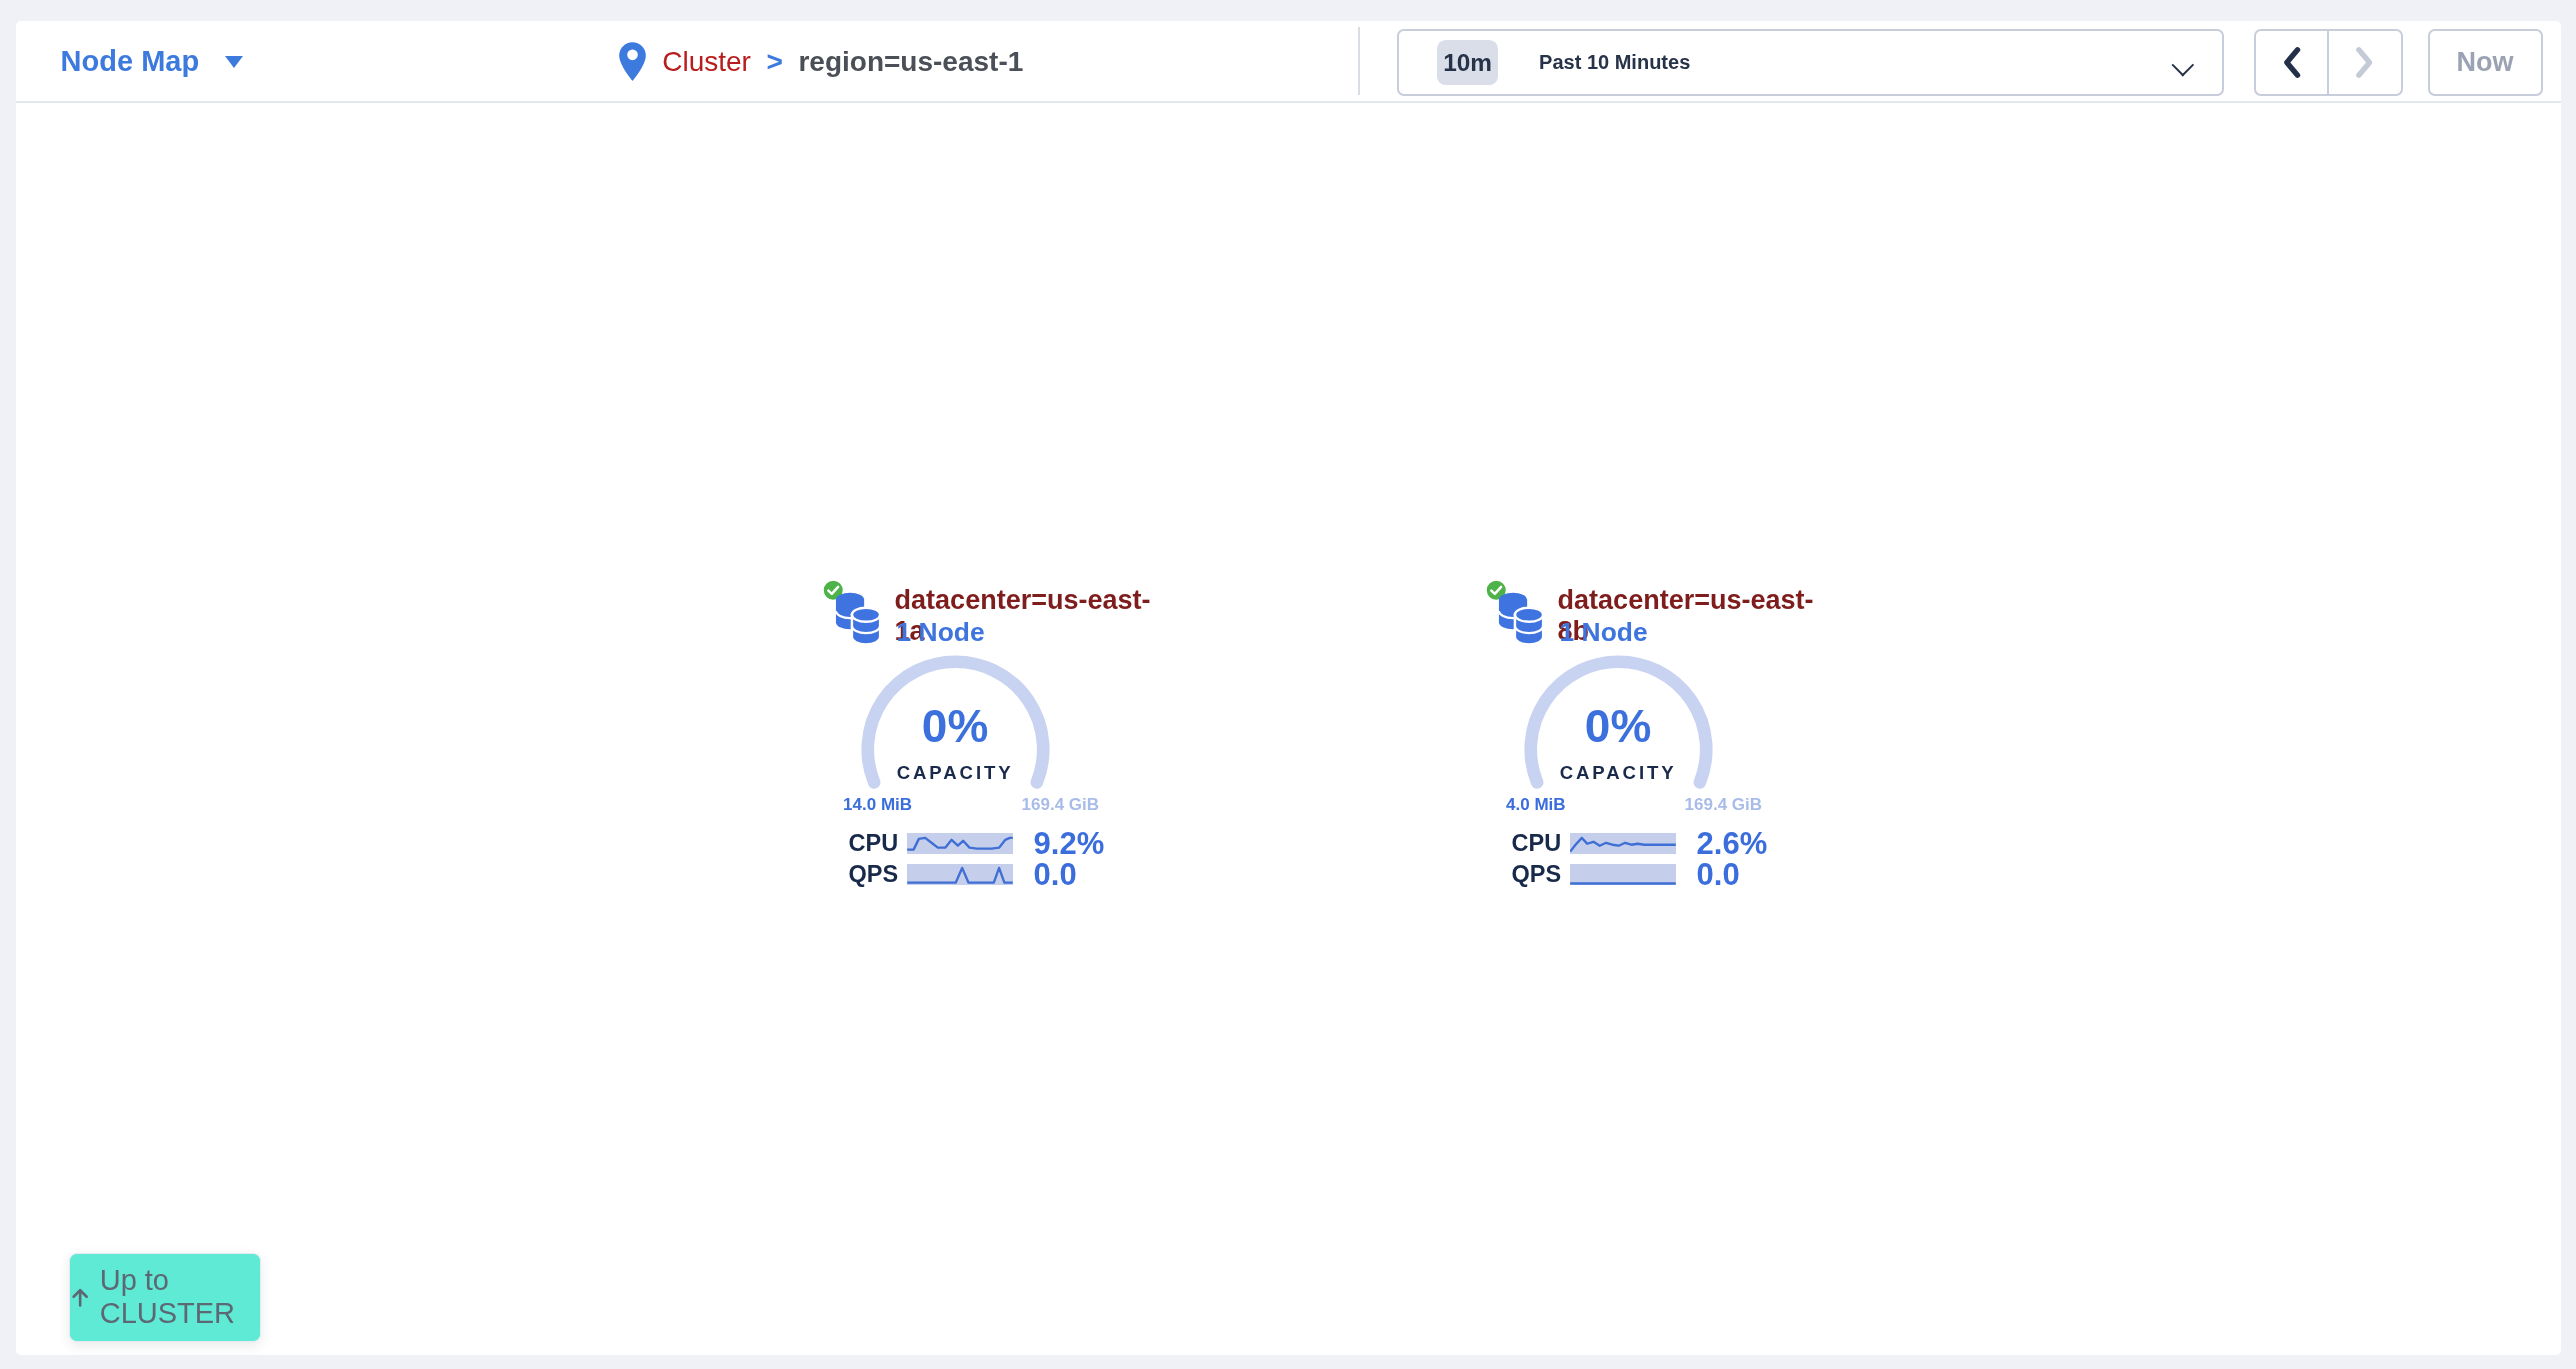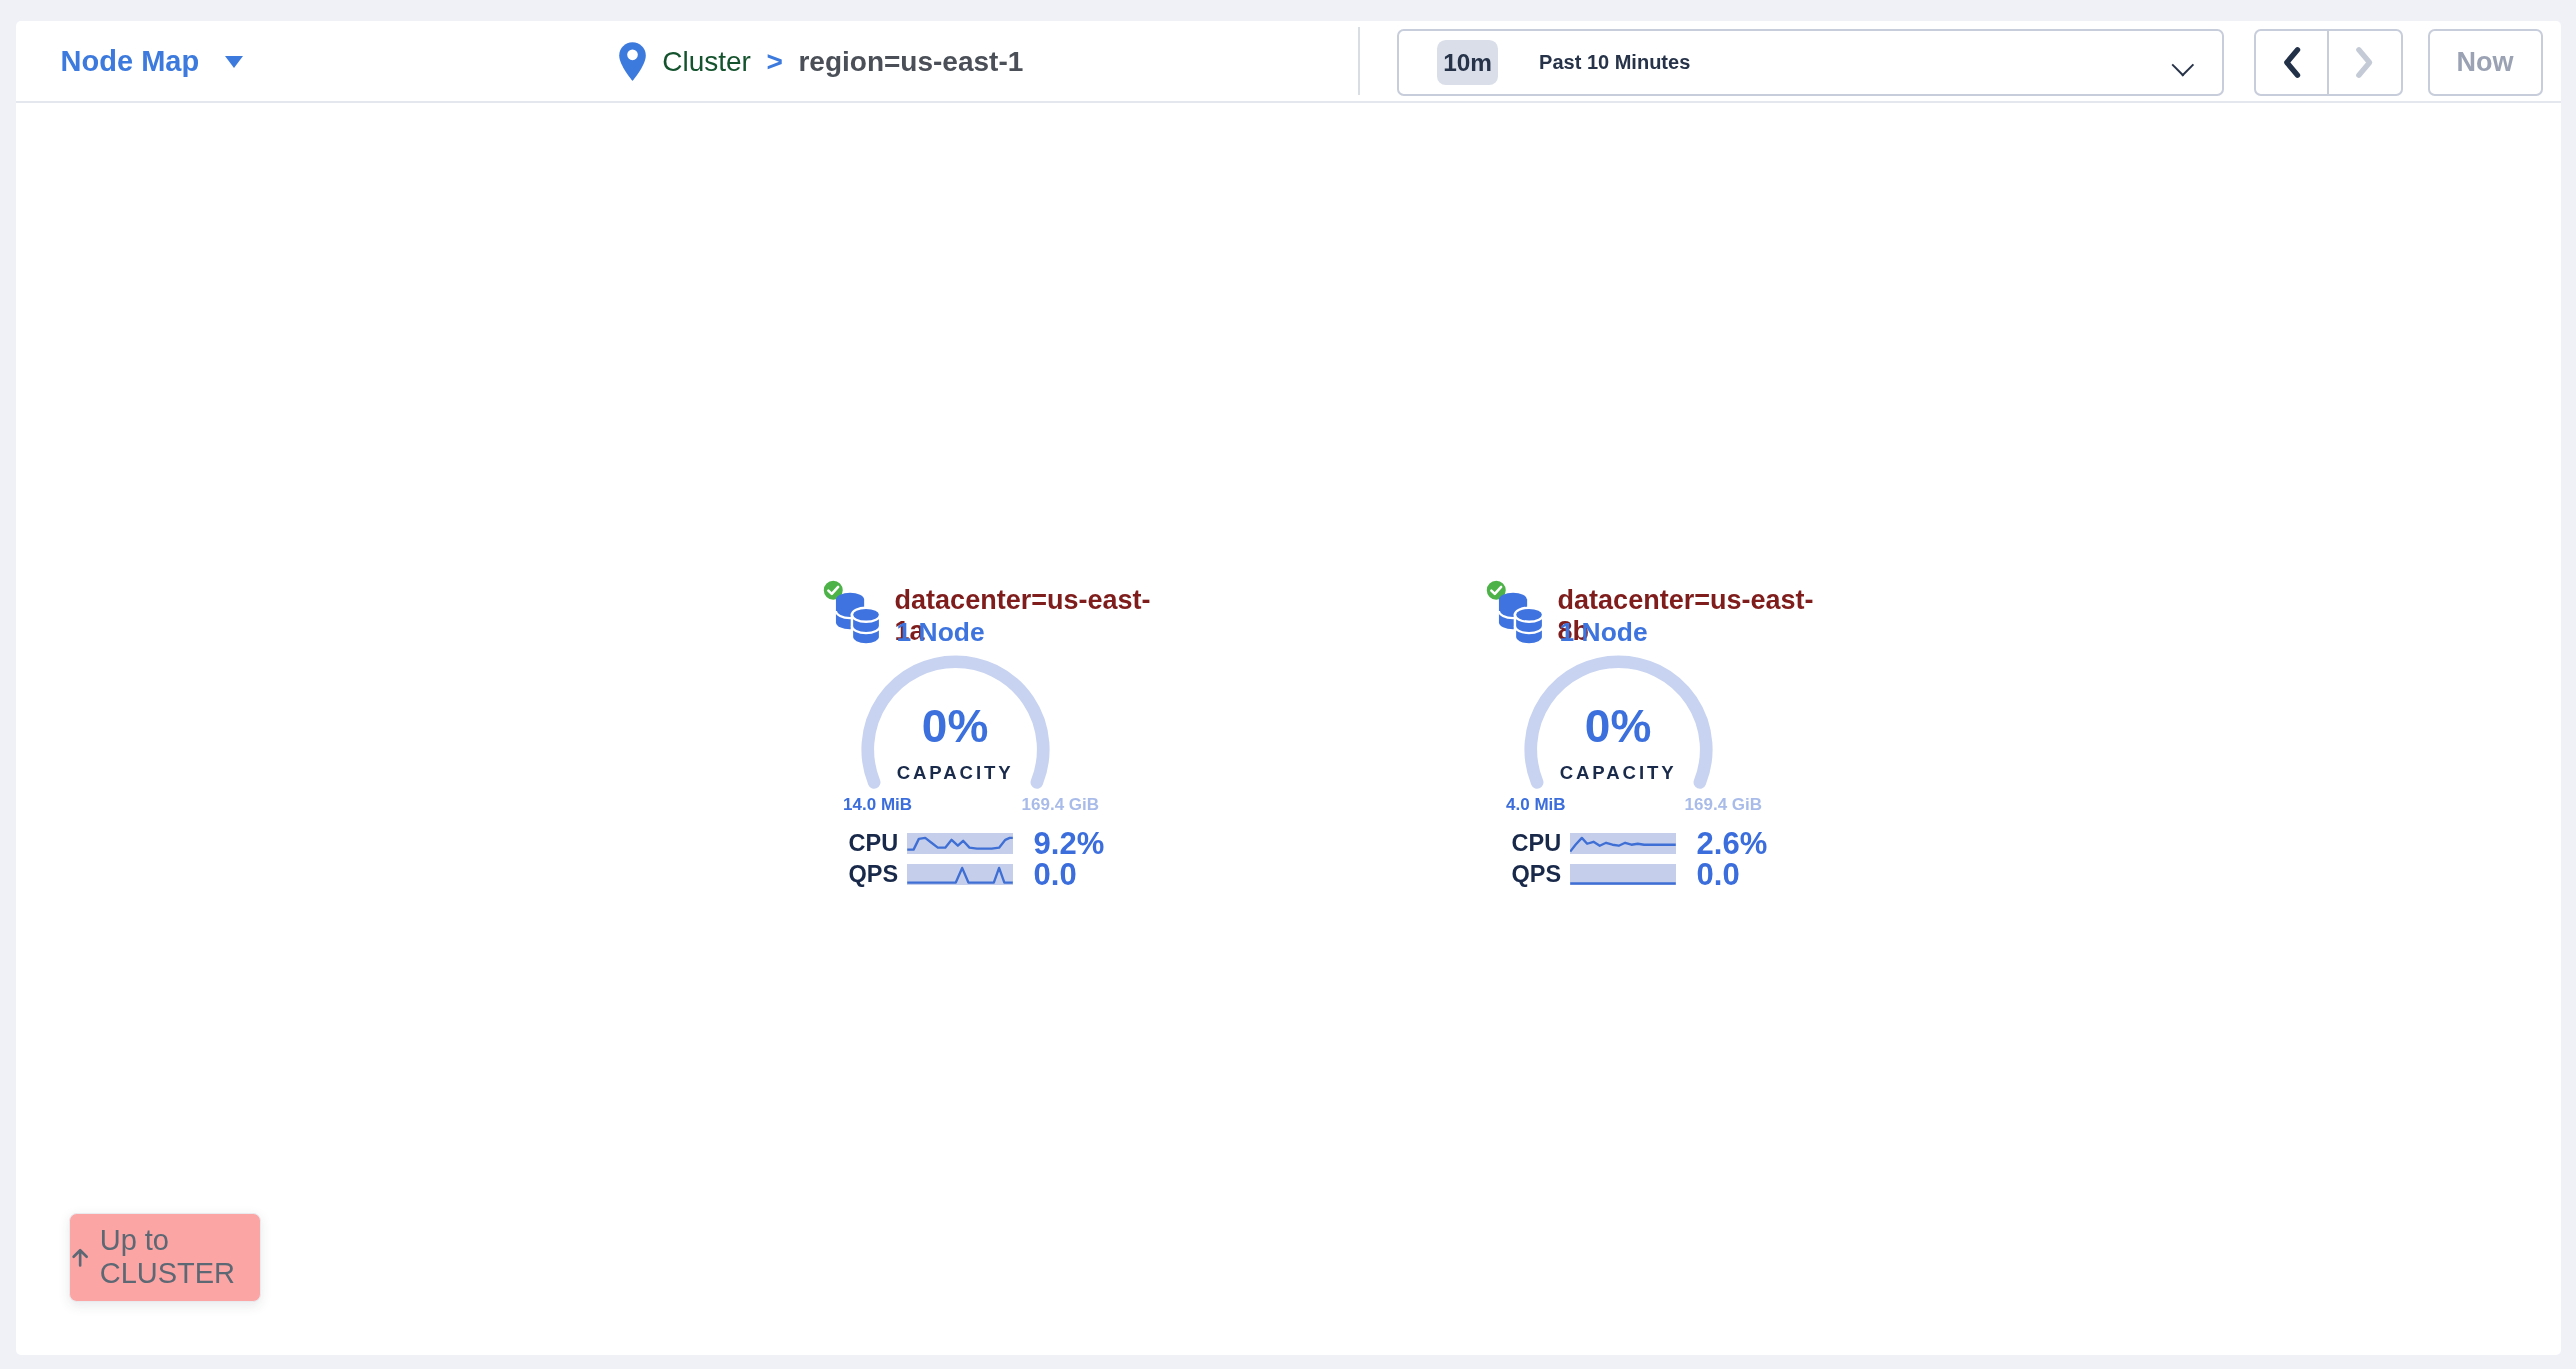--- a/index.html
+++ b/index.html
@@ -26,21 +26,21 @@
   }
   .view-label { font-size:29px; font-weight:700; color:#3d7ade; }
   .tri-down {
     width:0; height:0; border-left:9.8px solid transparent; border-right:9.8px solid transparent;
     border-top:12.7px solid #3d7ade;
   }
   .breadcrumb {
     position:absolute; left:602px; top:0; height:82px;
     display:flex; align-items:center; gap:15.6px;
   }
-  .crumb-link { font-size:28px; color:#14532d; }
+  .crumb-link { font-size:28px; color:#b91c1c; }
   .crumb-sep  { font-size:28px; color:#3d7ade; font-weight:700; }
   .crumb-cur  { font-size:28px; color:#4b5058; font-weight:600; }
   .tb-divider {
     position:absolute; left:1342px; top:6.8px; width:2px; height:68px; background:#d9dde4;
   }
   .time-select {
     position:absolute; left:1381px; top:8.8px; width:827px; height:67px;
     border:2px solid #c7cdda; border-radius:6.8px; background:#fff;
     display:flex; align-items:center; cursor:pointer;padding-left:17px;
   }
@@ -100,22 +100,22 @@
     position:absolute; left:87px; top:0; width:106px; height:21.5px;
     background:#c5cfec;
   }
   .spark-box svg { display:block; }
   .metric-value {
     position:absolute; left:214px; top:0; font-size:31px; font-weight:700;
     color:#3b6edc; line-height:21.5px;
   }
   
   .up-btn {
-    position:absolute; left:53px; top:1192px; width:192px; height:89px;
-    background:#fca5a5; border:1px solid #e9eaee; border-radius:7.8px;
+    position:absolute; left:53px; top:1232px; width:192px; height:89px;
+    background:#5eead4; border:1px solid #e9eaee; border-radius:7.8px;
     box-shadow:0 3.9px 11.7px rgba(40,50,70,0.10);
     display:flex; align-items:center; justify-content:center; gap:9.8px;
     font-size:29px; color:#5c6874; cursor:pointer;
   }
 </style>
 </head>
 <body>
 
 <div class="panel">
 

